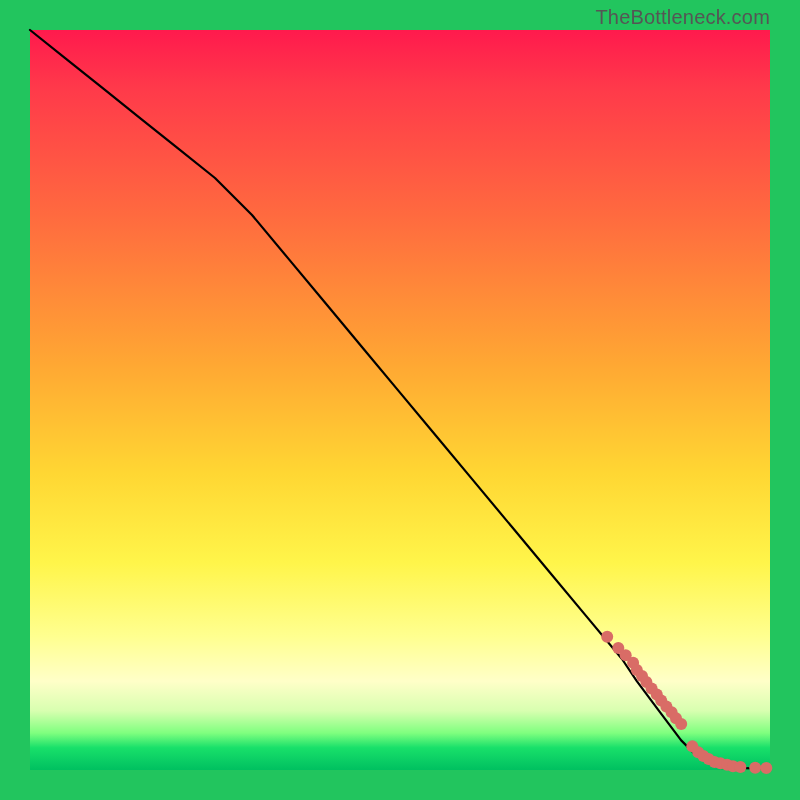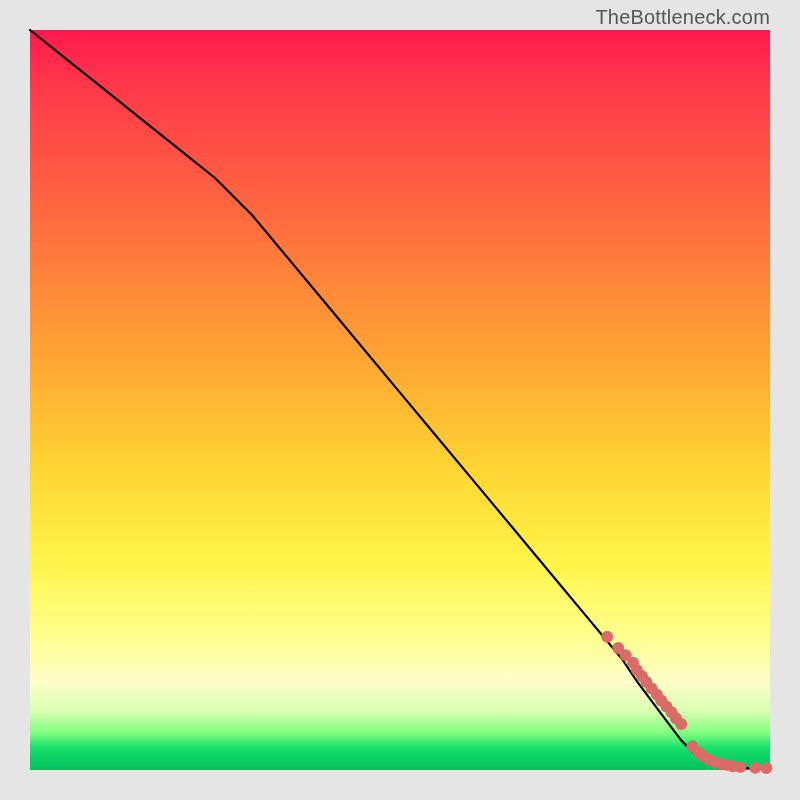--- a/index.html
+++ b/index.html
@@ -10,21 +10,21 @@
     background: #000;
     overflow: hidden;
     font-family: Arial, Helvetica, sans-serif;
   }
   .frame {
     position: absolute;
     top: 0;
     left: 0;
     width: 800px;
     height: 800px;
-    background: #e5e5e5;
+    background: #22c55e;
     text-align: center;
   }
   .plot-area {
     position: absolute;
     top: 30px;
     left: 30px;
     width: 740px;
     height: 740px;
     
     background: linear-gradient(

